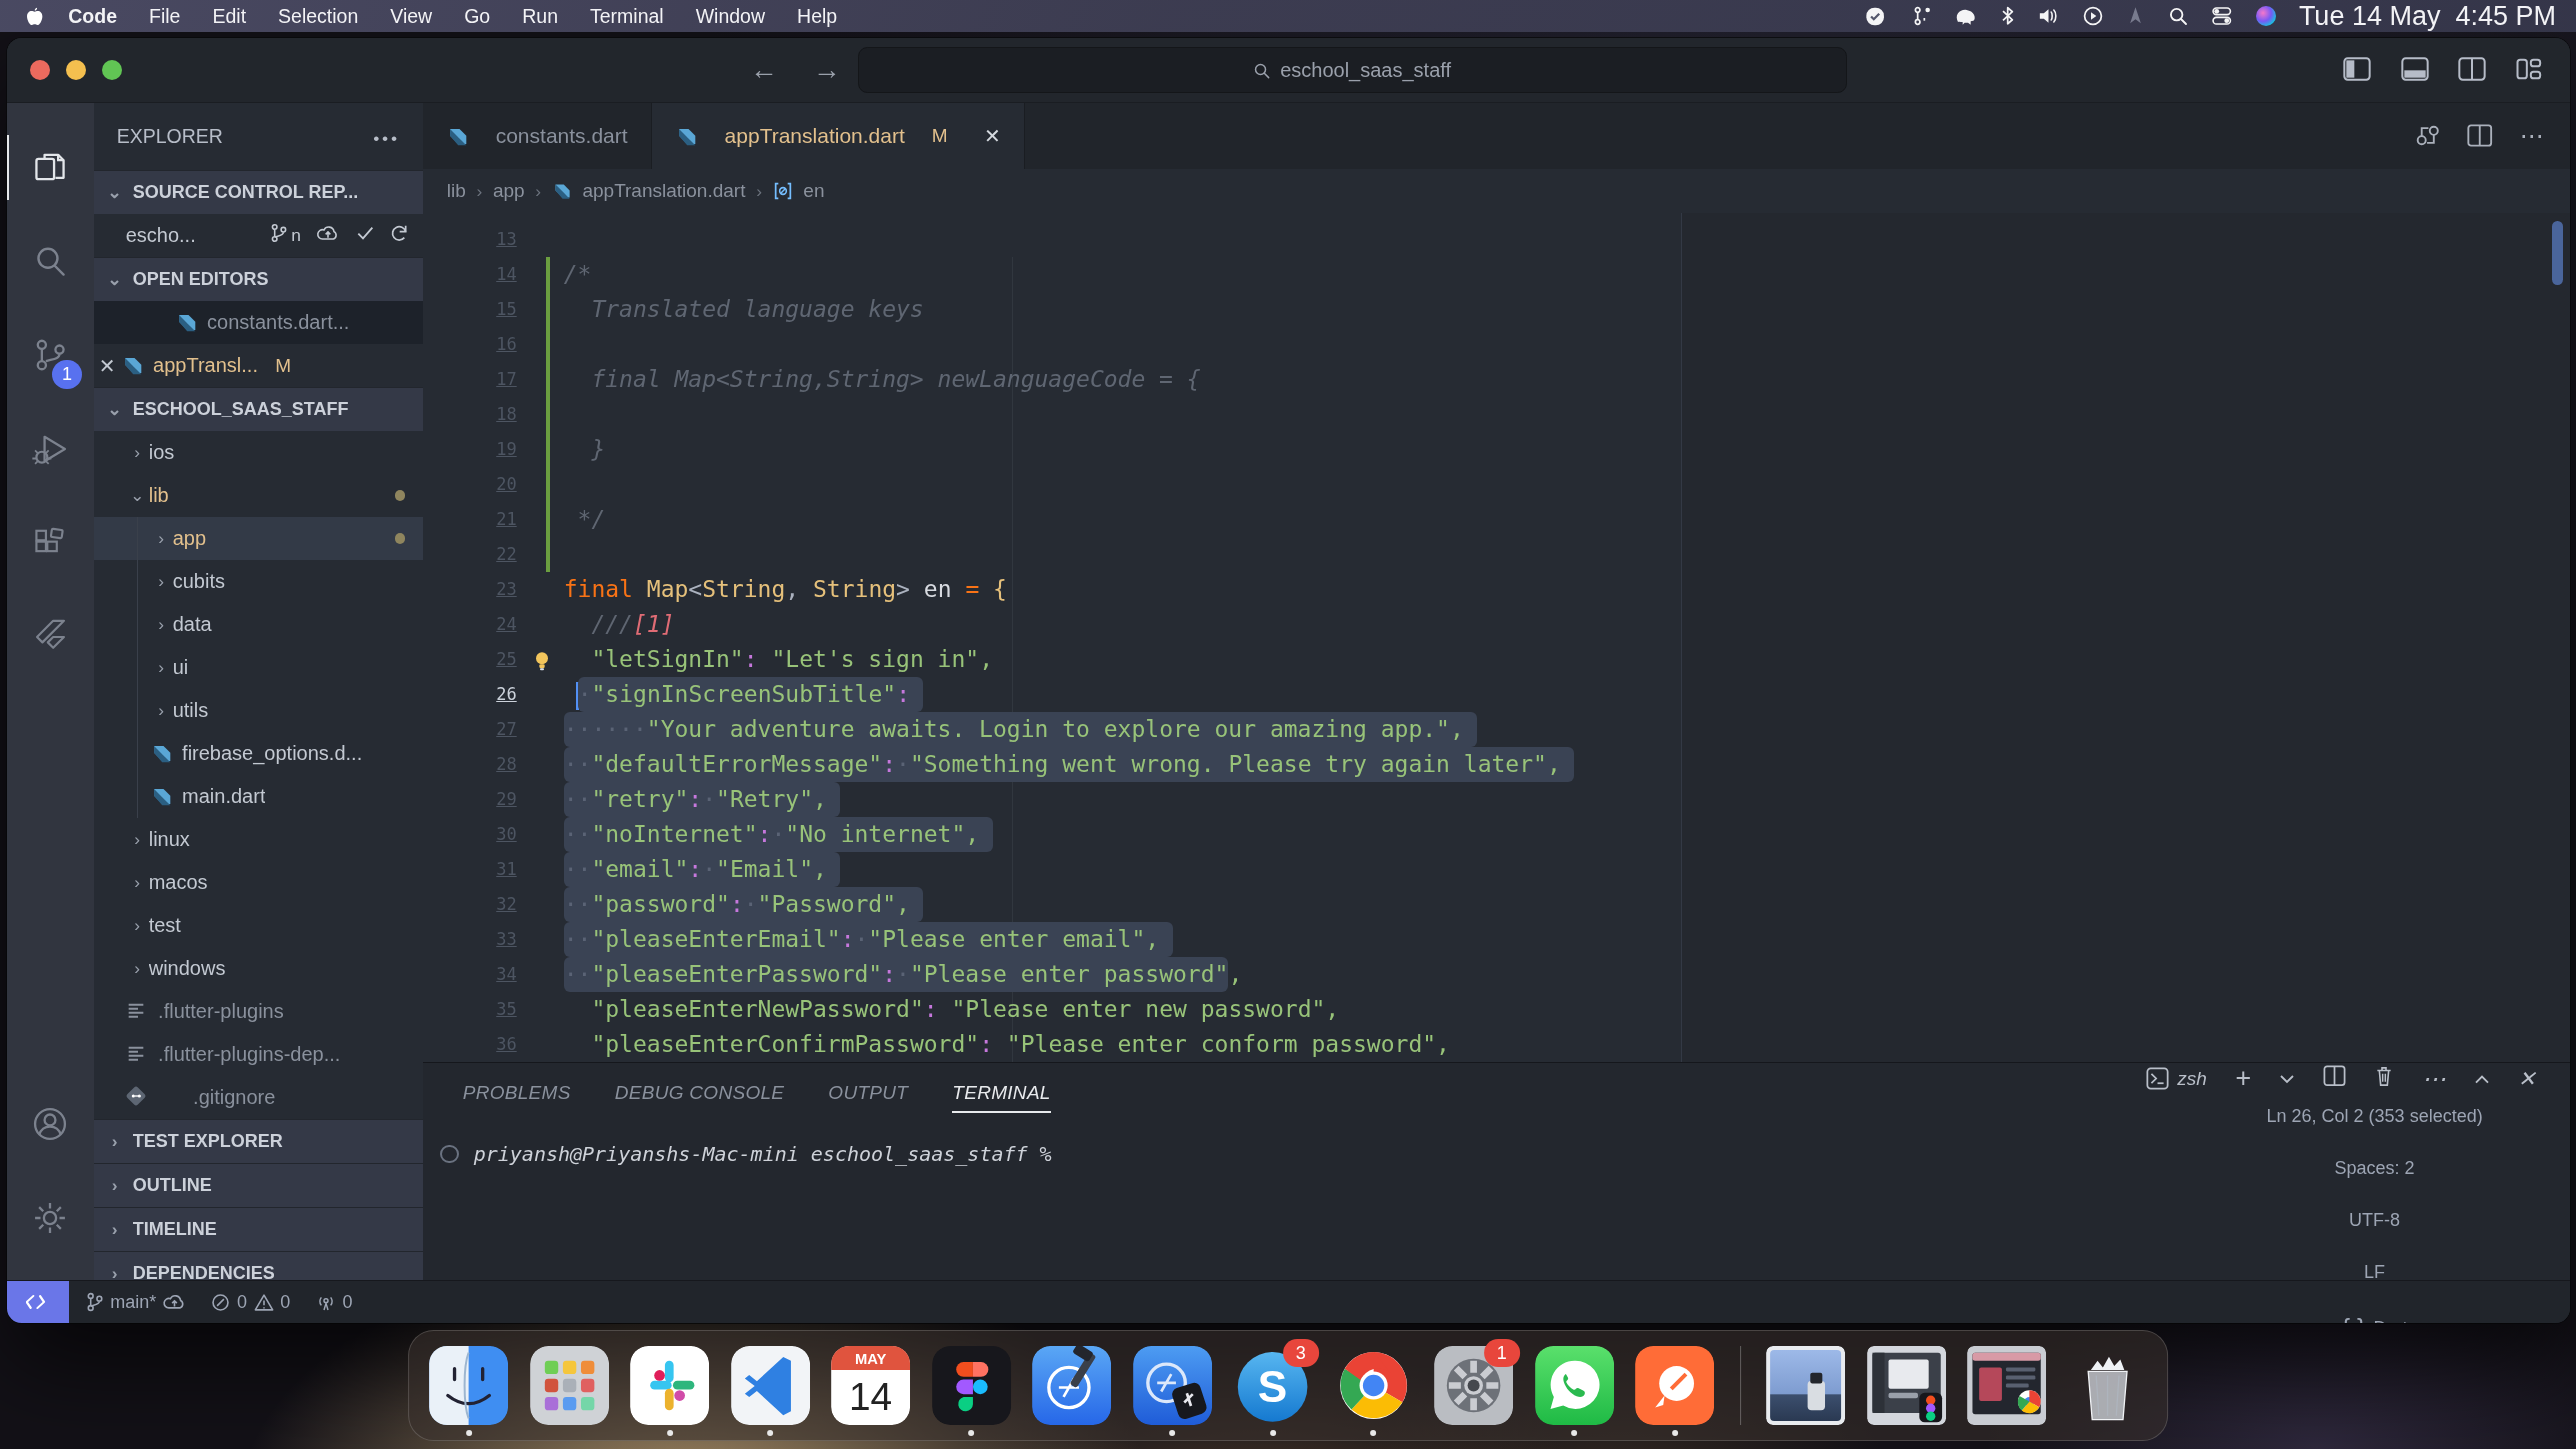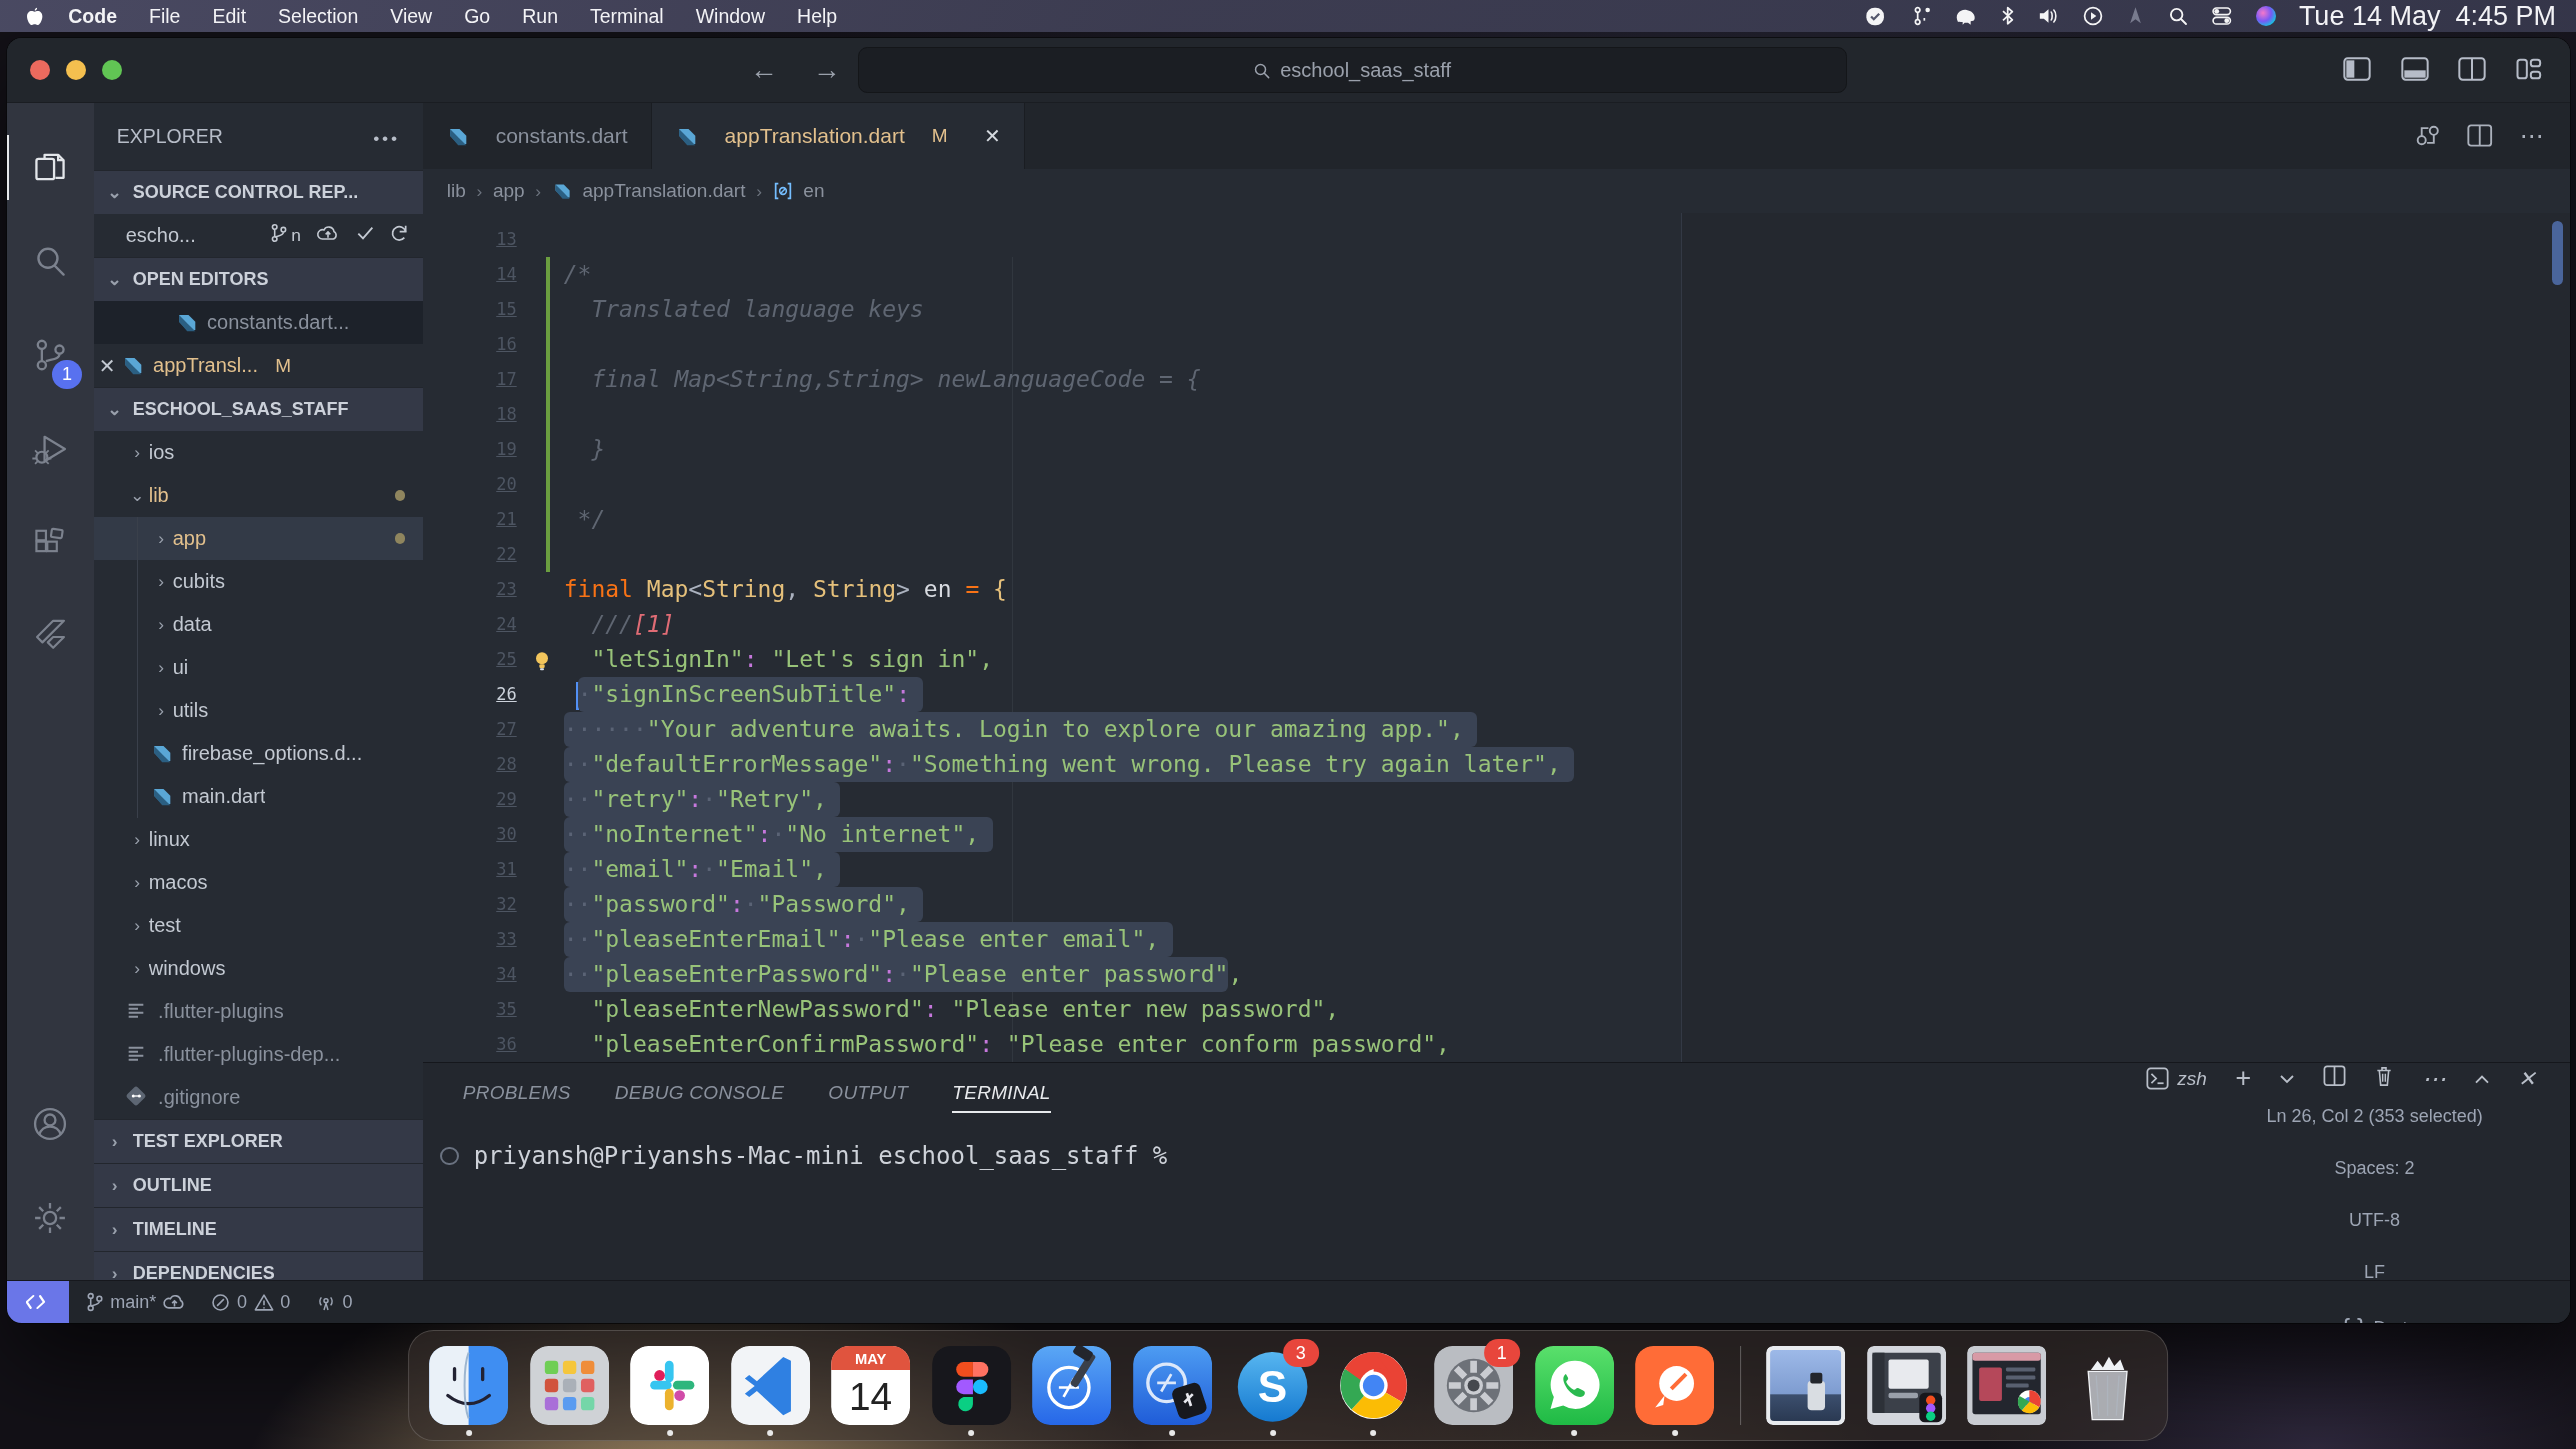--- a/index.html
+++ b/index.html
@@ -107,21 +107,21 @@
   .cursor{display:inline-block;width:2.7px;height:28px;background:#5290f5;vertical-align:middle;margin:0 -1.3px;}
   .bulb{position:absolute;left:109px;top:6px;}
   
   .panel{height:217px;flex:0 0 auto;background:#23272e;border-top:1.3px solid #15171c;display:flex;flex-direction:column;}
   .panel-head{height:59px;display:flex;align-items:flex-start;padding-left:40px;flex:0 0 auto;font-style:italic;}
   .ptab{margin-right:44px;font-size:19px;letter-spacing:0.3px;color:#8a919d;height:59px;display:flex;align-items:center;position:relative;}
   .ptab.active{color:#e8eaed;}
   .ptab.active::after{content:"";position:absolute;left:0;right:0;bottom:9.4px;height:2px;background:#e8eaed;}
   .panel-actions{margin-left:auto;display:flex;align-items:center;gap:28px;padding-right:34px;color:#b9bfc9;font-size:19px;}
   .panel-actions .zsh{display:flex;align-items:center;gap:8px;}
-  .term-line{display:flex;align-items:center;gap:14.8px;padding-left:17.4px;margin-top:20px;font-family:"DejaVu Sans Mono", monospace;font-size:24px;color:#ced2d9;}
+  .term-line{display:flex;align-items:center;gap:14.8px;padding-left:17.4px;margin-top:20px;font-family:"DejaVu Sans Mono", monospace;font-size:20px;color:#ced2d9;font-style:italic;}
   .pcirc{width:14.8px;height:14.8px;border-radius:50%;border:2px solid #6a7280;flex:0 0 auto;}
   
   .statusbar{height:42px;background:#21252b;border-top:0.7px solid #16181d;display:flex;align-items:center;color:#9da5b4;font-size:18px;flex:0 0 auto;}
   .remote{width:62px;height:100%;background:#6a76e8;color:#fff;display:flex;align-items:center;justify-content:center;flex:0 0 auto;}
   .sb-left{display:flex;align-items:center;gap:9.4px;padding-left:17.4px;}
   .sb-left .grp{display:flex;align-items:center;gap:6.7px;margin-right:16px;}
   .sb-right{margin-left:auto;display:flex;align-items:center;gap:31px;padding-right:27px;flex-direction:column;}
   .sb-right .itm{display:flex;align-items:center;gap:8px;white-space:nowrap;}
   .braces::before{content:"{ }";font-size:25px;}
   
@@ -466,21 +466,21 @@
             <span class="lbl dim">.flutter-plugins</span>
           </div>
           <div class="sb-row item" style="padding-left: 32px;">
             <span class="fico">
               <svg width="20" height="20" viewBox="0 0 30 30">
                 <path d="M4 7h22M4 13h14M4 19h22M4 25h14" stroke="#8a919d" stroke-width="3"></path>
               </svg>
             </span>
             <span class="lbl dim">.flutter-plugins-dep...</span>
           </div>
-          <div class="sb-row item" style="padding-left: 32px;">
+          <div class="sb-row item" style="padding-left: 32px; gap: 35px;">
             <span class="fico">
               <svg width="20" height="20" viewBox="0 0 30 30">
                 <rect x="4" y="4" width="22" height="22" rx="4" transform="rotate(45 15 15)" fill="#5d6673"></rect>
                 <circle cx="11" cy="15" r="2.4" fill="#fff"></circle>
                 <circle cx="20" cy="15" r="2.4" fill="#fff"></circle>
                 <path d="M13 15h5" stroke="#fff" stroke-width="2"></path>
               </svg>
             </span>
             <span class="lbl dim">.gitignore</span>
           </div>

